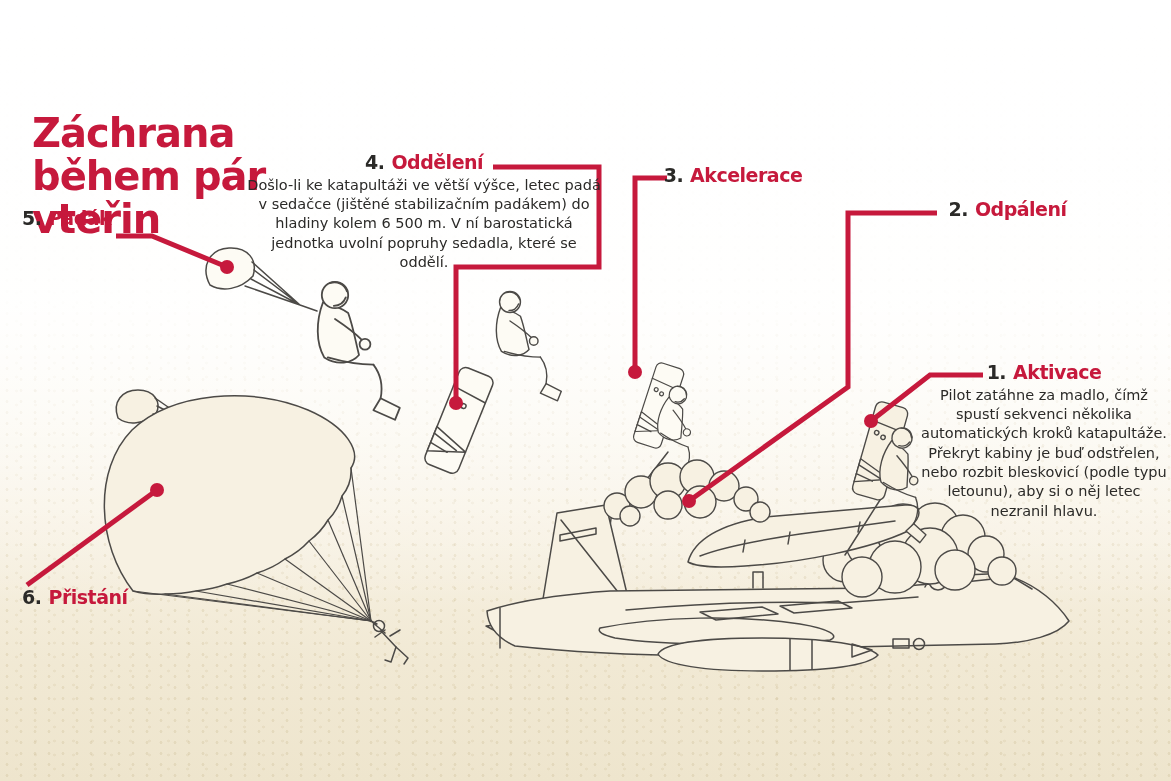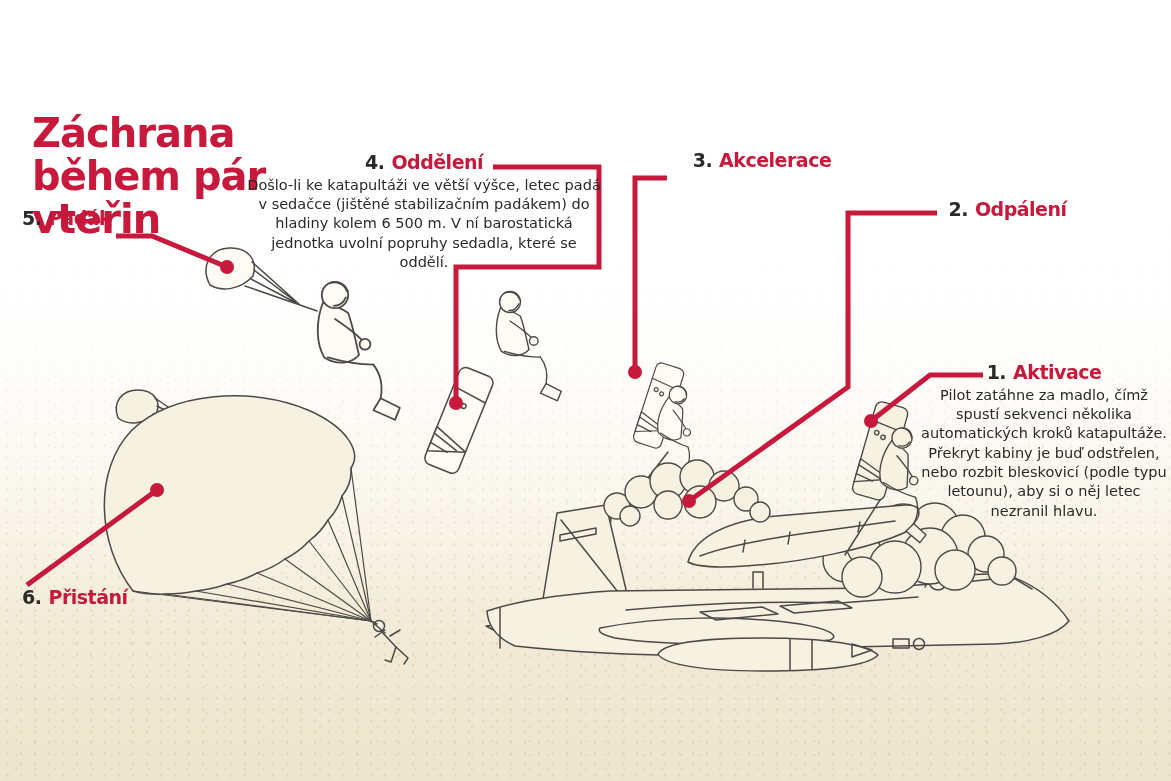--- a/index.html
+++ b/index.html
@@ -27,21 +27,21 @@
     color:#c6193c;
   }
   .step{position:absolute;color:#2b2a28;}
   .step-title{font-size:19px;font-weight:bold;line-height:1.1;margin:0 0 3px 0;letter-spacing:-0.5px;white-space:nowrap;}
   .step-title .num{color:#2b2a28;margin-right:7px;}
   .step-title .label{color:#c6193c;}
   .step-body{margin:0;font-size:14.5px;line-height:1.33;}
   .centered{text-align:center;}
   #step-1{left:918px;top:362px;width:252px;}
   #step-2{left:850px;top:199px;width:315px;}
-  #step-3{left:643px;top:150px;width:180px;margin-left:29px;}
+  #step-3{left:643px;top:165px;width:180px;}
   #step-4{left:246px;top:152px;width:356px;}
   #step-5{left:22px;top:208px;width:192px;}
   #step-6{left:22px;top:587px;width:348px;}
 </style>
 </head>
 <body>
 
 <div class="canvas">
   <div class="texture"></div>
   <div class="texture-fade"></div>

